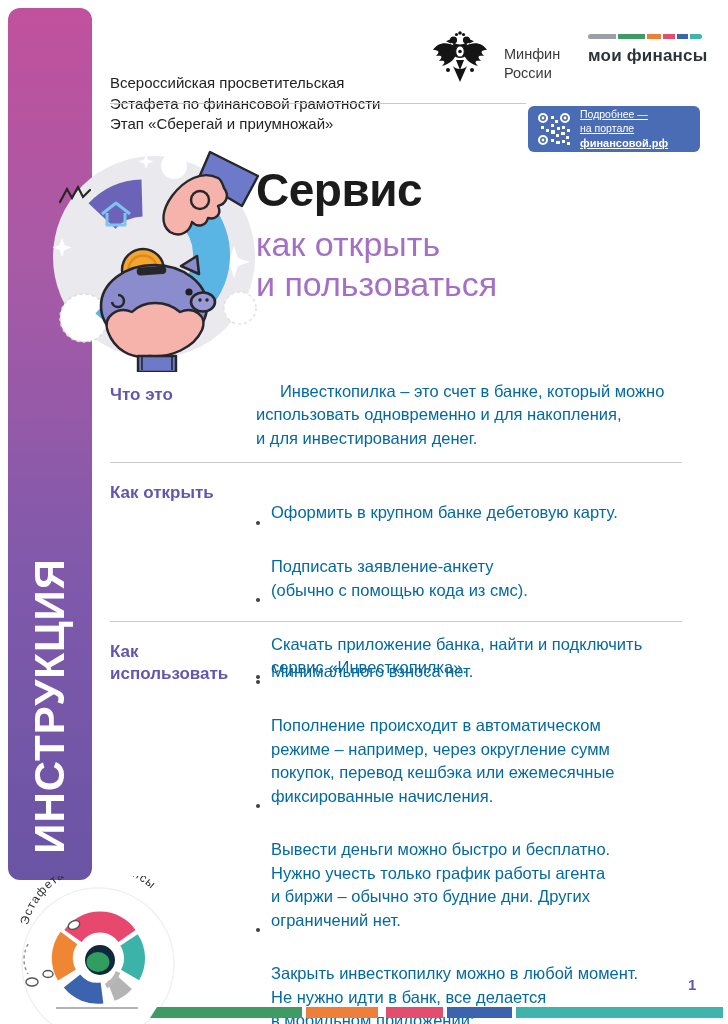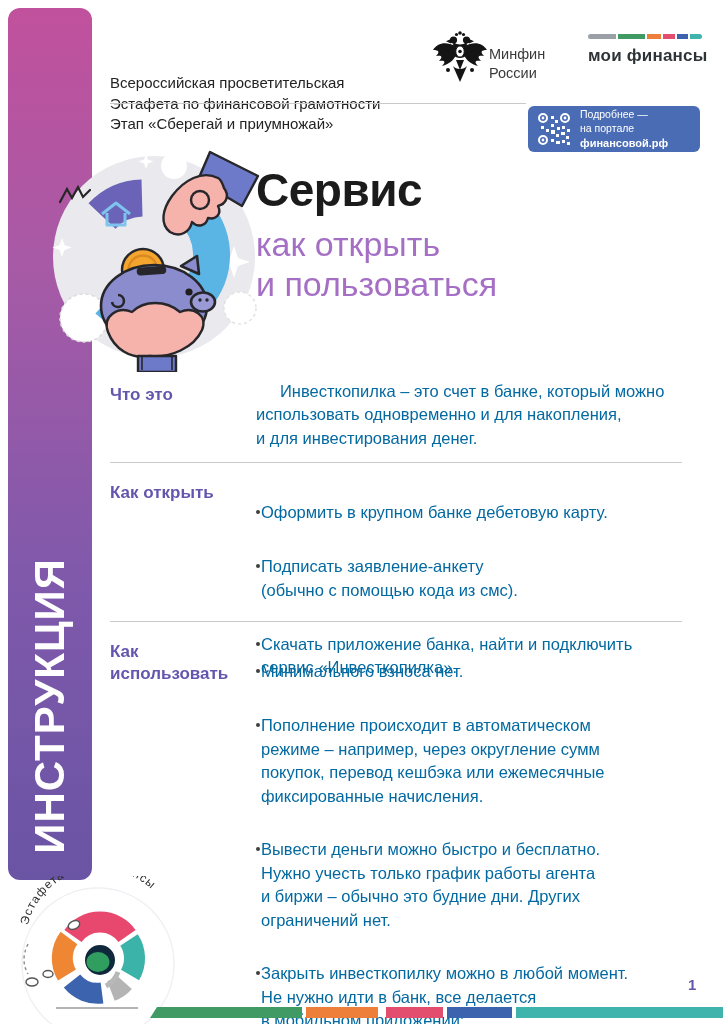--- a/index.html
+++ b/index.html
@@ -8,50 +8,50 @@
   
   .band{position:absolute;left:8px;top:8px;width:84px;height:872px;border-radius:12px;
         background:linear-gradient(180deg,#c1519d 0%,#a75aa6 30%,#8059ab 65%,#6a54a4 100%);}
   .band-label{position:absolute;left:8px;top:8px;width:84px;height:872px;display:flex;
         align-items:flex-end;justify-content:center;padding-bottom:26px;box-sizing:border-box;}
   .band-label span{writing-mode:vertical-rl;transform:rotate(180deg);color:#fff;
         font-size:42px;font-weight:700;letter-spacing:1px;white-space:nowrap;}
   
   .hdr{position:absolute;left:110px;top:33px;font-size:15px;line-height:1.37;color:#232323;margin-top:40px;}
   .emblem{position:absolute;left:430px;top:29px;width:60px;height:58px;}
-  .minfin{position:absolute;left:489px;top:45px;font-size:14.5px;line-height:1.32;color:#3a3a3a;font-weight:500;}
+  .minfin{position:absolute;left:504px;top:45px;font-size:14.5px;line-height:1.32;color:#3a3a3a;font-weight:500;}
   .mf-logo{position:absolute;left:588px;top:34px;width:114px;}
   .mf-bar{display:flex;gap:2px;height:5px;}
   .mf-bar .s1{flex:2.4;background:#9aa0a6;border-radius:3px 0 0 3px;}
   .mf-bar .s2{flex:2.4;background:#3f9b63;}
   .mf-bar .s3{flex:1.2;background:#ee7f3b;}
   .mf-bar .s4{flex:1.0;background:#e44e6e;}
   .mf-bar .s5{flex:1.0;background:#3c63ae;}
   .mf-bar .s6{flex:1.0;background:#3eb4ad;border-radius:0 3px 3px 0;}
   .mf-text{margin-top:7px;font-size:17px;font-weight:700;color:#2d3336;letter-spacing:.2px;white-space:nowrap;}
   .hdr-divider{position:absolute;left:110px;top:103px;width:416px;height:1px;background:#c9c9c9;}
   
   .qr-badge{position:absolute;left:528px;top:106px;width:172px;height:46px;background:#4a6cb4;
         border-radius:6px;display:flex;align-items:center;gap:9px;padding-left:9px;box-sizing:border-box;}
-  .qr-text{color:#fff;font-size:10.5px;line-height:1.32;}
+  .qr-text{color:#fff;font-size:10.5px;line-height:1.32;text-decoration:underline;}
   .qr-text .b{font-weight:700;font-size:11px;}
   
   .title{position:absolute;left:256px;top:164px;}
   .title .big{font-size:46px;font-weight:700;color:#1b1b1b;line-height:1.15;letter-spacing:-.5px;}
   .title .sub{font-size:34px;font-weight:400;color:#a46fc4;line-height:1.18;margin-top:7px;}
   
   .illus{position:absolute;left:50px;top:150px;width:214px;height:222px;}
   
   .section{position:absolute;left:110px;width:574px;display:flex;}
   .sec0{top:380px;} .sec1{top:478px;} .sec2{top:637px;}
   .section-label{width:146px;flex:none;font-size:17px;font-weight:700;color:#6456ae;
         line-height:1.32;padding-top:4px;white-space:pre-line;}
   .section-content{flex:1;font-size:16.5px;color:#0369a1;line-height:1.42;white-space:pre-line;}
   .para{text-indent:24px;}
-  .bullet{display:flex;gap:1px;margin-bottom:7px;}
+  .bullet{display:flex;gap:11px;margin-bottom:7px;align-items:flex-end;}
   .bullet:last-child{margin-bottom:0;}
   .dot{width:4px;height:4px;border-radius:50%;background:#3f3f3f;flex:none;margin-top:9px;}
   .divider{position:absolute;left:110px;width:572px;height:1px;background:#c9c9c9;}
   .div1{top:462px;} .div2{top:621px;}
   
   .flogo{position:absolute;left:14px;top:876px;width:172px;height:148px;}
   .pagenum{position:absolute;left:688px;top:976px;font-size:15px;font-weight:700;color:#6456ae;}
   .bbar{position:absolute;top:1007px;height:11px;}
   .bb-green{left:150px;width:152px;background:#3f9b63;clip-path:polygon(7px 0,100% 0,100% 100%,0 100%);}
   .bb-orange{left:306px;width:72px;background:#ee7f3b;}

